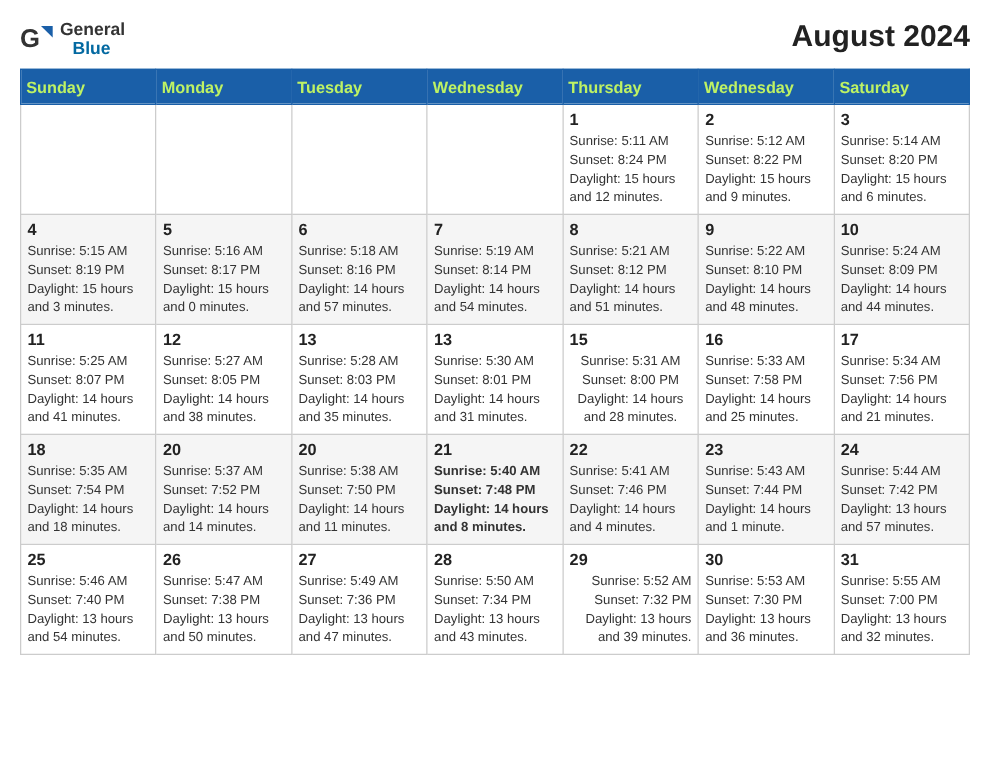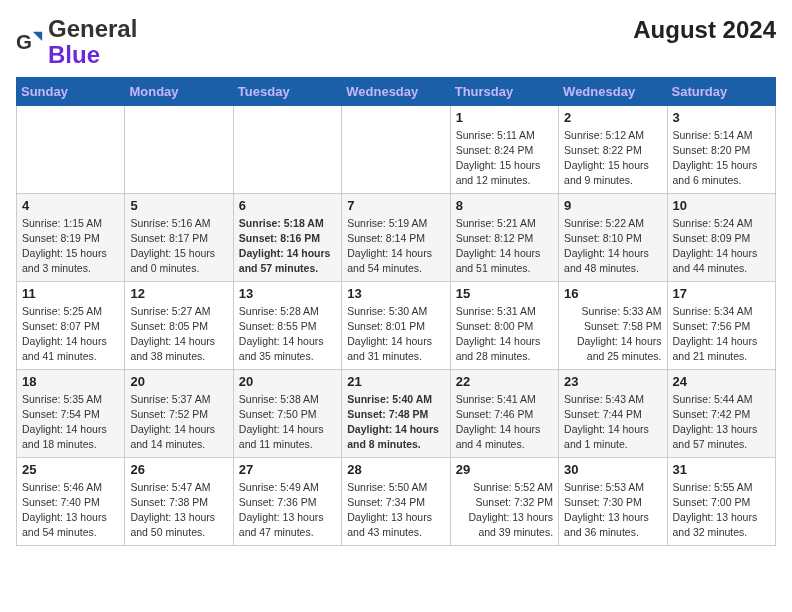--- a/index.html
+++ b/index.html
@@ -15,26 +15,26 @@
       justify-content: space-between;
       align-items: flex-start;
       margin-bottom: 8px;
     }
     .logo {
       display: flex;
       align-items: center;
       gap: 4px;
     }
     .logo-text {
-      font-size: 24px;
+      font-size: 14px;
       font-weight: bold;
       line-height: 1.1;
     }
     .logo-text .general { color: #333; }
-    .logo-text .blue { color: #6d28d9; }
+    .logo-text .blue { color: #0369a1; margin-left: 10px; }
     .logo-icon {
       width: 28px;
       height: 28px;
     }
     .title-area {
       text-align: right;
     }
     .month-title {
       font-size: 24px;
       font-weight: bold;
@@ -44,21 +44,21 @@
       font-size: 16px;
       color: #444;
     }
     table {
       width: 100%;
       border-collapse: collapse;
       table-layout: fixed;
     }
     thead tr th {
       background-color: #1a5fa8;
-      color: #c4b5fd;
+      color: #bef264;
       font-size: 13px;
       font-weight: bold;
       padding: 6px 4px;
       text-align: left;
       border: 1px solid #1a5fa8;
     }
     tbody tr td {
       border: 1px solid #ccc;
       vertical-align: top;
       padding: 4px 5px;
@@ -140,35 +140,35 @@
           <div class="day-number">3</div>
           <div class="day-info" style="white-space: pre-line;">Sunrise: 5:14 AM
 Sunset: 8:20 PM
 Daylight: 15 hours
 and 6 minutes.</div>
         </td>
       </tr>
       <tr>
         <td>
           <div class="day-number">4</div>
-          <div class="day-info" style="white-space: pre-line;">Sunrise: 1:15 AM
+          <div class="day-info" style="white-space: pre-line;">Sunrise: 5:15 AM
 Sunset: 8:19 PM
 Daylight: 15 hours
 and 3 minutes.</div>
         </td>
         <td>
           <div class="day-number">5</div>
           <div class="day-info" style="white-space: pre-line;">Sunrise: 5:16 AM
 Sunset: 8:17 PM
 Daylight: 15 hours
 and 0 minutes.</div>
         </td>
         <td>
           <div class="day-number">6</div>
-          <div class="day-info" style="white-space: pre-line; font-weight: bold;">Sunrise: 5:18 AM
+          <div class="day-info" style="white-space: pre-line;">Sunrise: 5:18 AM
 Sunset: 8:16 PM
 Daylight: 14 hours
 and 57 minutes.</div>
         </td>
         <td>
           <div class="day-number">7</div>
           <div class="day-info" style="white-space: pre-line;">Sunrise: 5:19 AM
 Sunset: 8:14 PM
 Daylight: 14 hours
 and 54 minutes.</div>
@@ -206,41 +206,41 @@
         <td>
           <div class="day-number">12</div>
           <div class="day-info" style="white-space: pre-line;">Sunrise: 5:27 AM
 Sunset: 8:05 PM
 Daylight: 14 hours
 and 38 minutes.</div>
         </td>
         <td>
           <div class="day-number">13</div>
           <div class="day-info" style="white-space: pre-line;">Sunrise: 5:28 AM
-Sunset: 8:55 PM
+Sunset: 8:03 PM
 Daylight: 14 hours
 and 35 minutes.</div>
         </td>
         <td>
           <div class="day-number">13</div>
           <div class="day-info" style="white-space: pre-line;">Sunrise: 5:30 AM
 Sunset: 8:01 PM
 Daylight: 14 hours
 and 31 minutes.</div>
         </td>
         <td>
           <div class="day-number">15</div>
-          <div class="day-info" style="white-space: pre-line;">Sunrise: 5:31 AM
+          <div class="day-info" style="white-space: pre-line; text-align: center;">Sunrise: 5:31 AM
 Sunset: 8:00 PM
 Daylight: 14 hours
 and 28 minutes.</div>
         </td>
         <td>
           <div class="day-number">16</div>
-          <div class="day-info" style="white-space: pre-line; text-align: right;">Sunrise: 5:33 AM
+          <div class="day-info" style="white-space: pre-line;">Sunrise: 5:33 AM
 Sunset: 7:58 PM
 Daylight: 14 hours
 and 25 minutes.</div>
         </td>
         <td>
           <div class="day-number">17</div>
           <div class="day-info" style="white-space: pre-line;">Sunrise: 5:34 AM
 Sunset: 7:56 PM
 Daylight: 14 hours
 and 21 minutes.</div>

